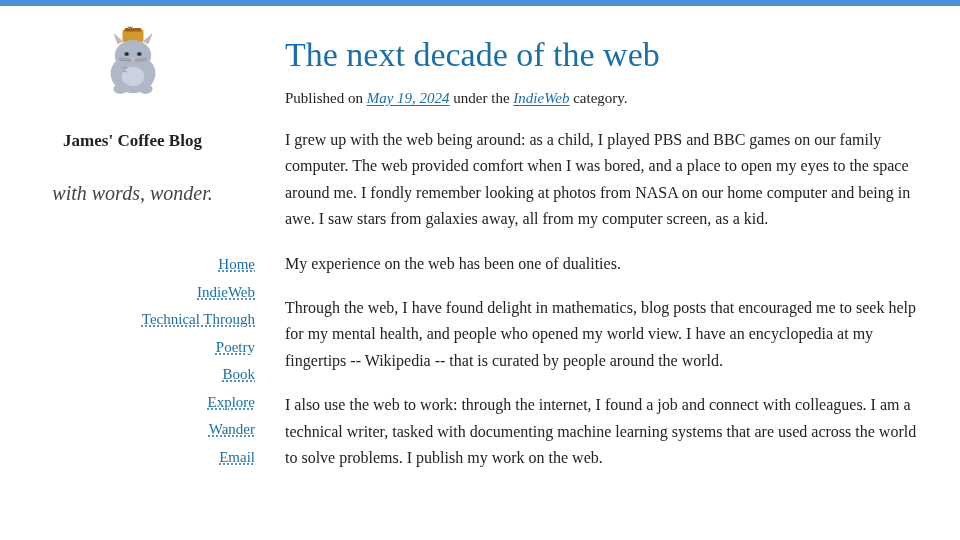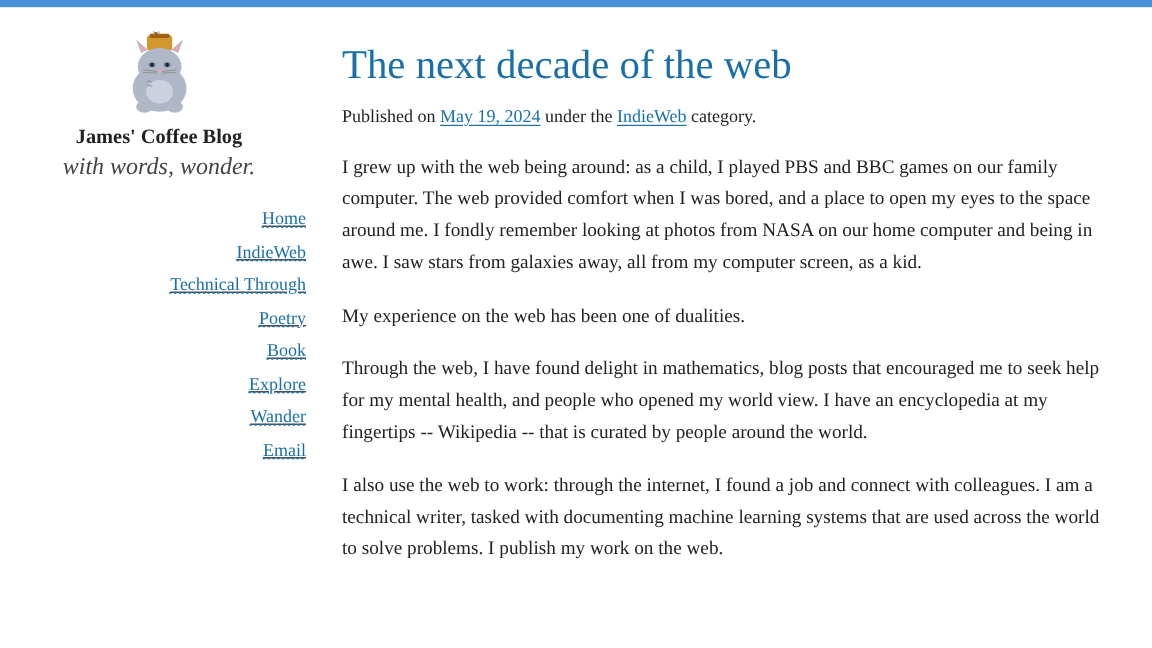--- a/index.html
+++ b/index.html
@@ -31,20 +31,21 @@
     }
 
     .sidebar {
       width: 265px;
       min-width: 265px;
       padding: 20px 10px 20px 10px;
       display: flex;
       flex-direction: column;
       align-items: flex-end;
       border-right: none;
+      gap: 27px;
     }
 
     .sidebar-logo {
       width: 70px;
       height: 70px;
       margin-bottom: 8px;
       align-self: center;
     }
 
     .sidebar-logo svg {
@@ -69,21 +70,20 @@
       margin-bottom: 20px;
       align-self: center;
     }
 
     .nav {
       display: flex;
       flex-direction: column;
       align-items: flex-end;
       gap: 2px;
       width: 100%;
-      text-decoration: underline;
     }
 
     .nav a {
       color: #1a6fa8;
       text-decoration: underline;
       font-size: 15px;
       line-height: 1.7;
       text-underline-offset: 2px;
       text-decoration-style: dotted;
       cursor: pointer;
@@ -106,20 +106,21 @@
     .article-meta {
       font-size: 15px;
       color: #222;
       margin-bottom: 20px;
     }
 
     .article-meta a {
       color: #1a6fa8;
       text-decoration: underline;
       text-underline-offset: 2px;
+      font-style: italic;
     }
 
     .article-body p {
       font-size: 16px;
       line-height: 1.65;
       color: #222;
       margin-bottom: 18px;
     }
   </style>
 </head>

